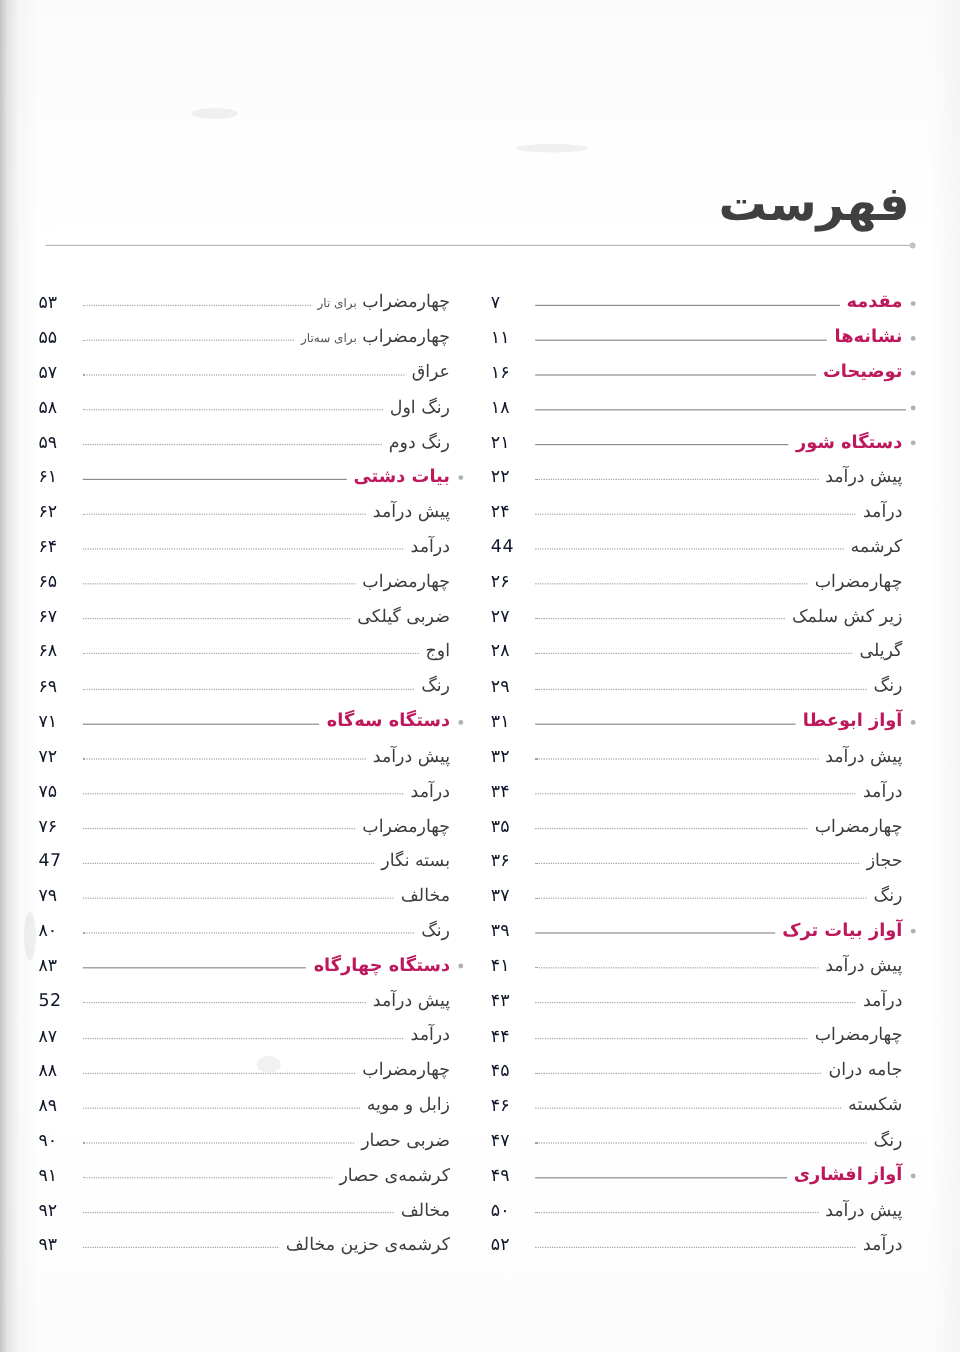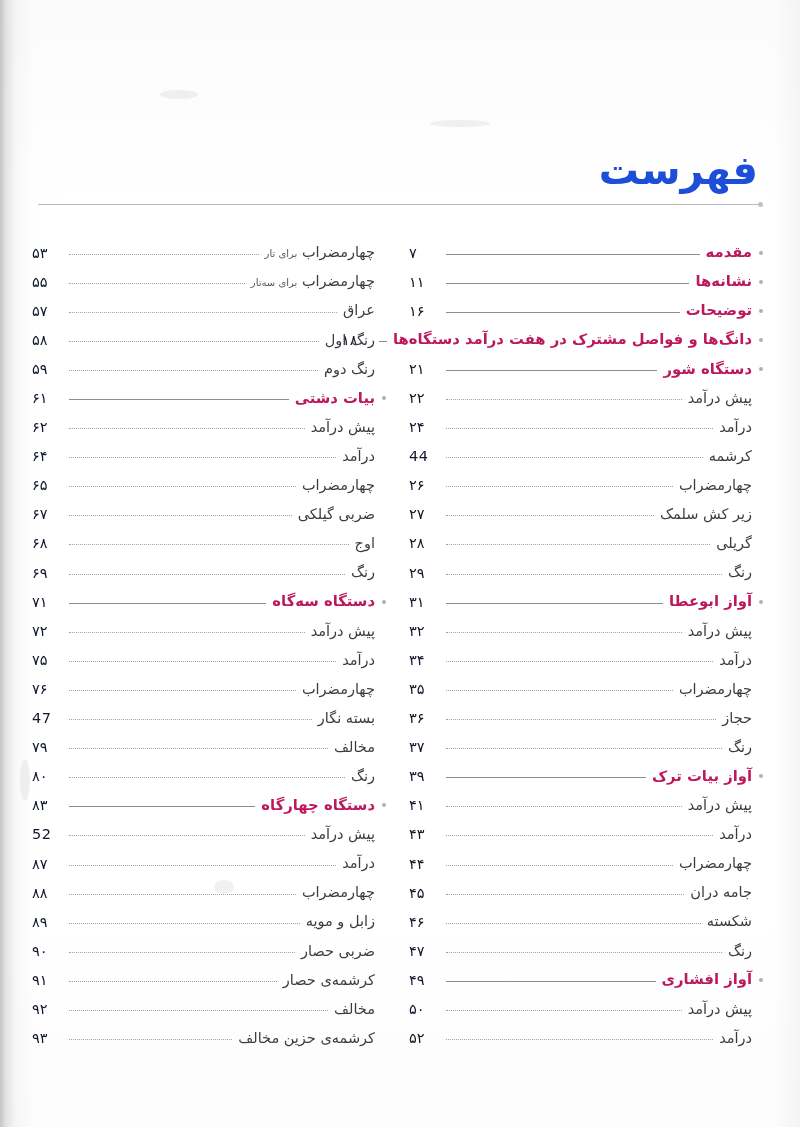--- a/index.html
+++ b/index.html
@@ -49,21 +49,21 @@
     position: absolute;
     top: 150px;
     right: 38px;
     left: 38px;
     text-align: left;
   }
   .toc-title {
     font-family: "DejaVu Sans", "Liberation Sans", sans-serif;
     font-size: 40px;
     font-weight: 700;
-    color: #1d4ed8;
+    color: #404040;
     letter-spacing: 0px;
     line-height: 1;
     text-align: right;
     margin: 0;
     padding: 0 4px 0 0;
     direction: rtl;
   }
   .title-rule {
     margin-top: 14px;
     height: 1px;
@@ -218,21 +218,20 @@
             <span class="bullet"></span>
           </span>
           <span class="entry-label">توضیحات</span>
           <span class="leader"></span>
           <span class="page-num">۱۶</span>
         </div>
         <div class="toc-row main">
           <span class="bullet-cell">
             <span class="bullet"></span>
           </span>
-          <span class="entry-label">دانگ‌ها و فواصل مشترک در هفت درآمد دستگاه‌ها</span>
           <span class="leader"></span>
           <span class="page-num">۱۸</span>
         </div>
         <div class="toc-row main">
           <span class="bullet-cell">
             <span class="bullet"></span>
           </span>
           <span class="entry-label">دستگاه شور</span>
           <span class="leader"></span>
           <span class="page-num">۲۱</span>

